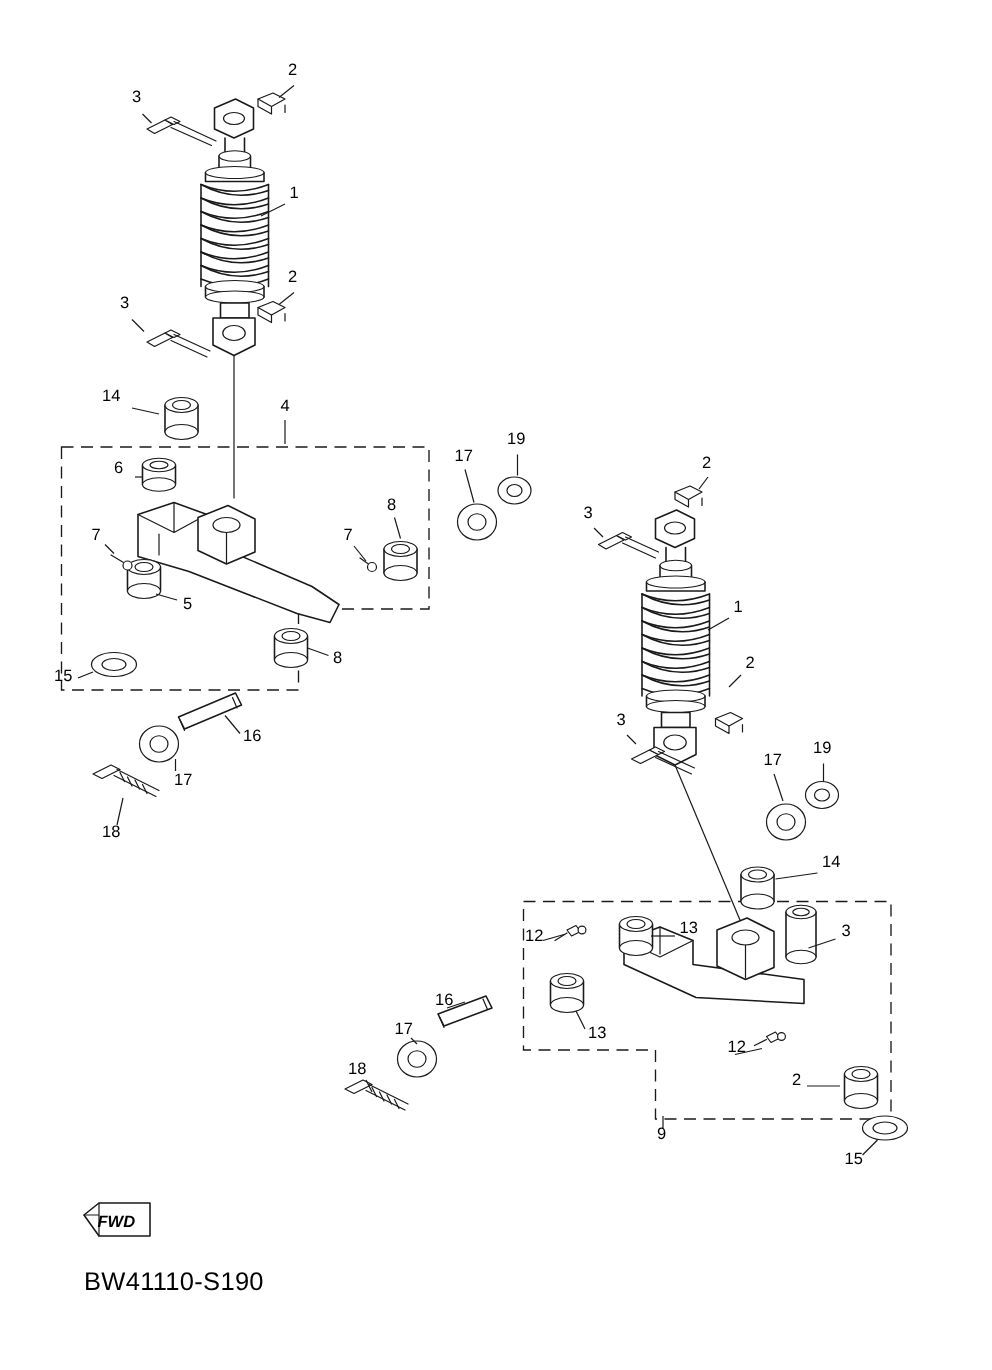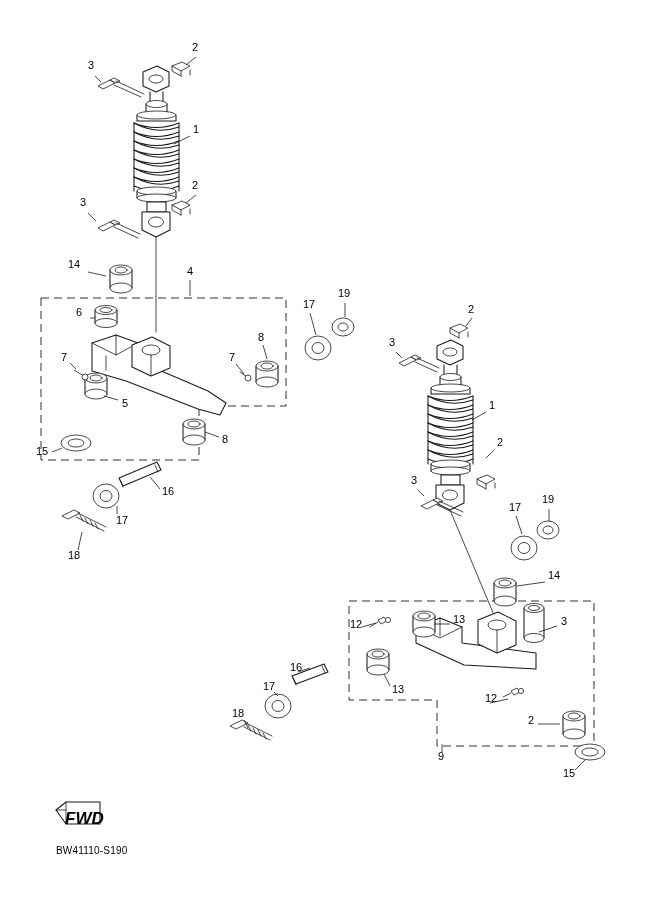--- a/index.html
+++ b/index.html
@@ -32,38 +32,38 @@
     font-family: "Liberation Sans", sans-serif;
     font-size: 11px;
     line-height: 11px;
     color: #000;
     white-space: nowrap;
     user-select: none;
   }
   .partcode {
     position: absolute;
     font-family: "Liberation Sans", sans-serif;
-    font-size: 10px;
+    font-size: 17px;
     letter-spacing: 0.2px;
     color: #000;
     white-space: nowrap;
   }
   .fwd-box {
     position: absolute;
     left: 56px;
     top: 802px;
     width: 44px;
     height: 30px;
   }
   .fwd-label {
     position: absolute;
     left: 9px;
     top: 7px;
     font-family: "Liberation Sans", sans-serif;
-    font-size: 17px;
+    font-size: 11px;
     font-weight: bold;
     font-style: italic;
     color: #000;
   }
 </style>
 </head>
 <body>
 
 <div id="diagram-root">
 

